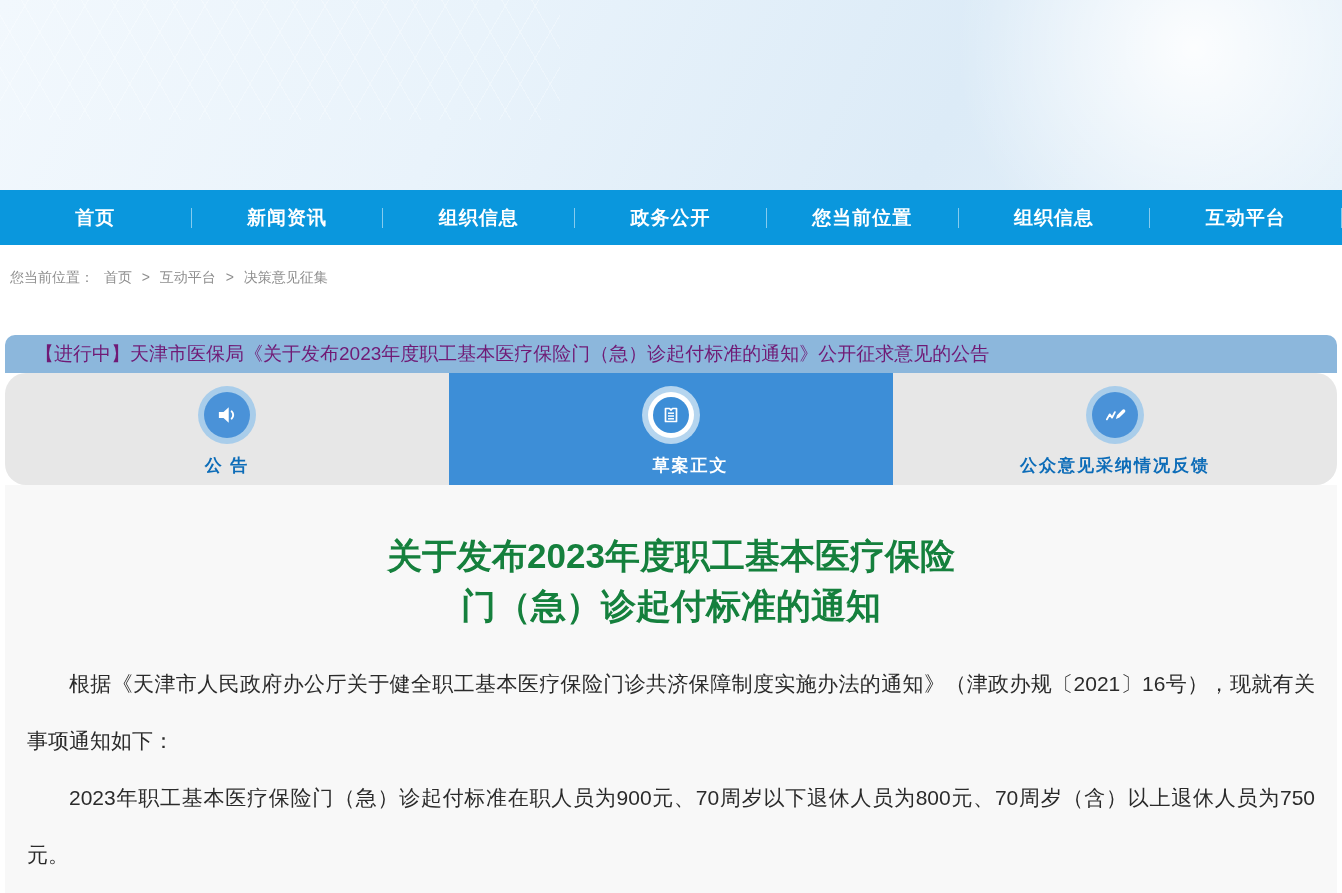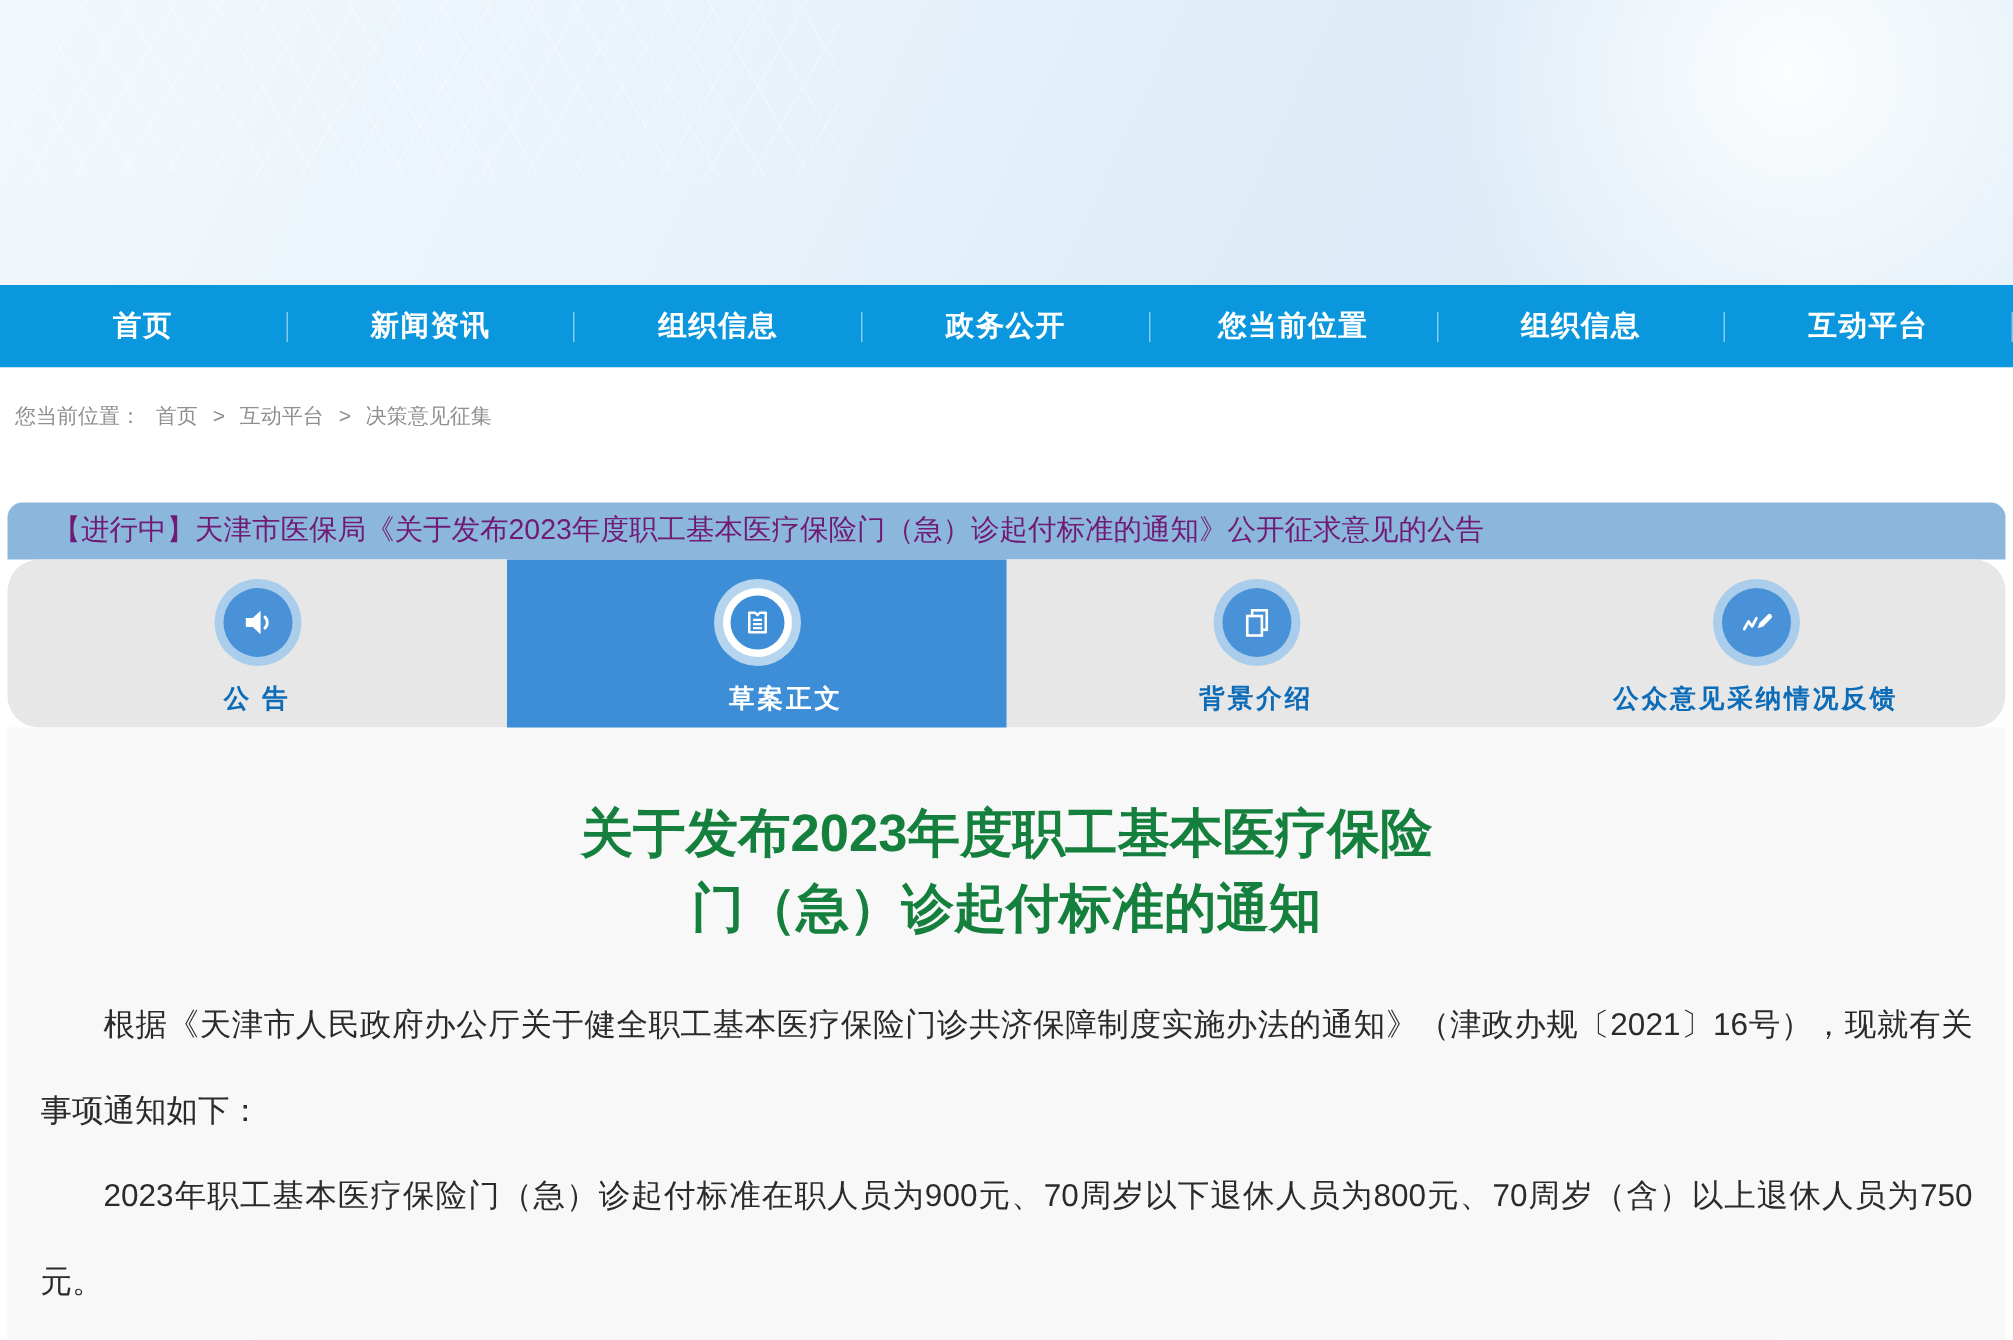--- a/index.html
+++ b/index.html
@@ -156,33 +156,20 @@
             <line x1="9" y1="10.2" x2="15" y2="10.2" stroke="#ffffff" stroke-width="1.5"></line>
             <line x1="9" y1="13" x2="15" y2="13" stroke="#ffffff" stroke-width="1.5"></line>
             <line x1="9" y1="15.8" x2="15" y2="15.8" stroke="#ffffff" stroke-width="1.5"></line>
           </svg>
         </div>
           </div>
       </div>
       <div class="tab-label">草案正文</div>
     </div>
 
-    <div class="tab">
-      <div class="icon-outer">
-        <div class="icon-mid">
-            <div class="icon-core">
-          <svg width="26" height="26" viewBox="0 0 24 24">
-            <rect x="9" y="4.5" width="9" height="12" fill="none" stroke="#ffffff" stroke-width="1.6"></rect>
-            <rect x="6" y="8" width="9" height="12" fill="#4a92d8" stroke="#ffffff" stroke-width="1.6"></rect>
-          </svg>
-        </div>
-          </div>
-      </div>
-      <div class="tab-label">背景介绍</div>
-    </div>
 
     <div class="tab">
       <div class="icon-outer">
         <div class="icon-mid">
             <div class="icon-core">
           <svg width="26" height="26" viewBox="0 0 24 24">
             <path d="M4.5 16 l2.6-4.6 2.2 3 2.6-5" fill="none" stroke="#ffffff" stroke-width="1.7" stroke-linecap="round" stroke-linejoin="round"></path>
             <path d="M12.8 15.6 l1.1-3.4 5-5 a1.55 1.55 0 0 1 2.2 2.2 l-5 5 -3.3 1.2z" fill="#ffffff"></path>
           </svg>
         </div>

